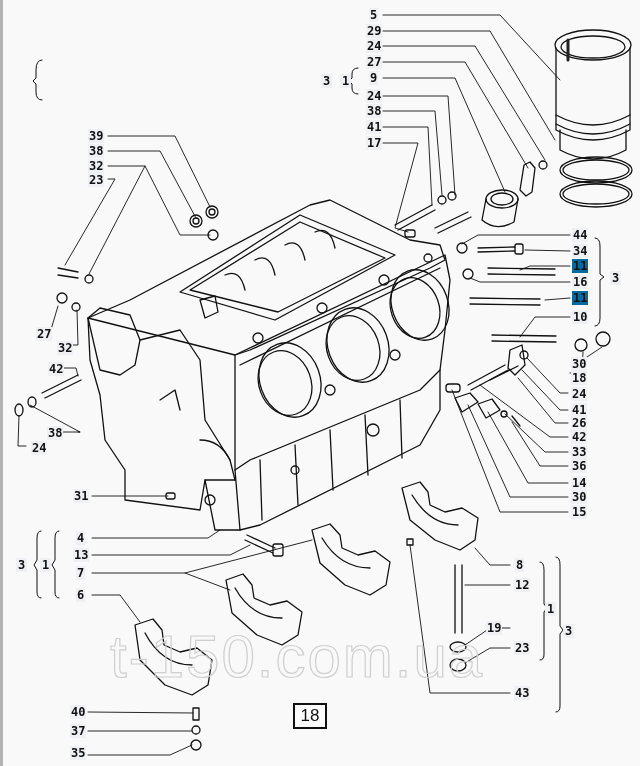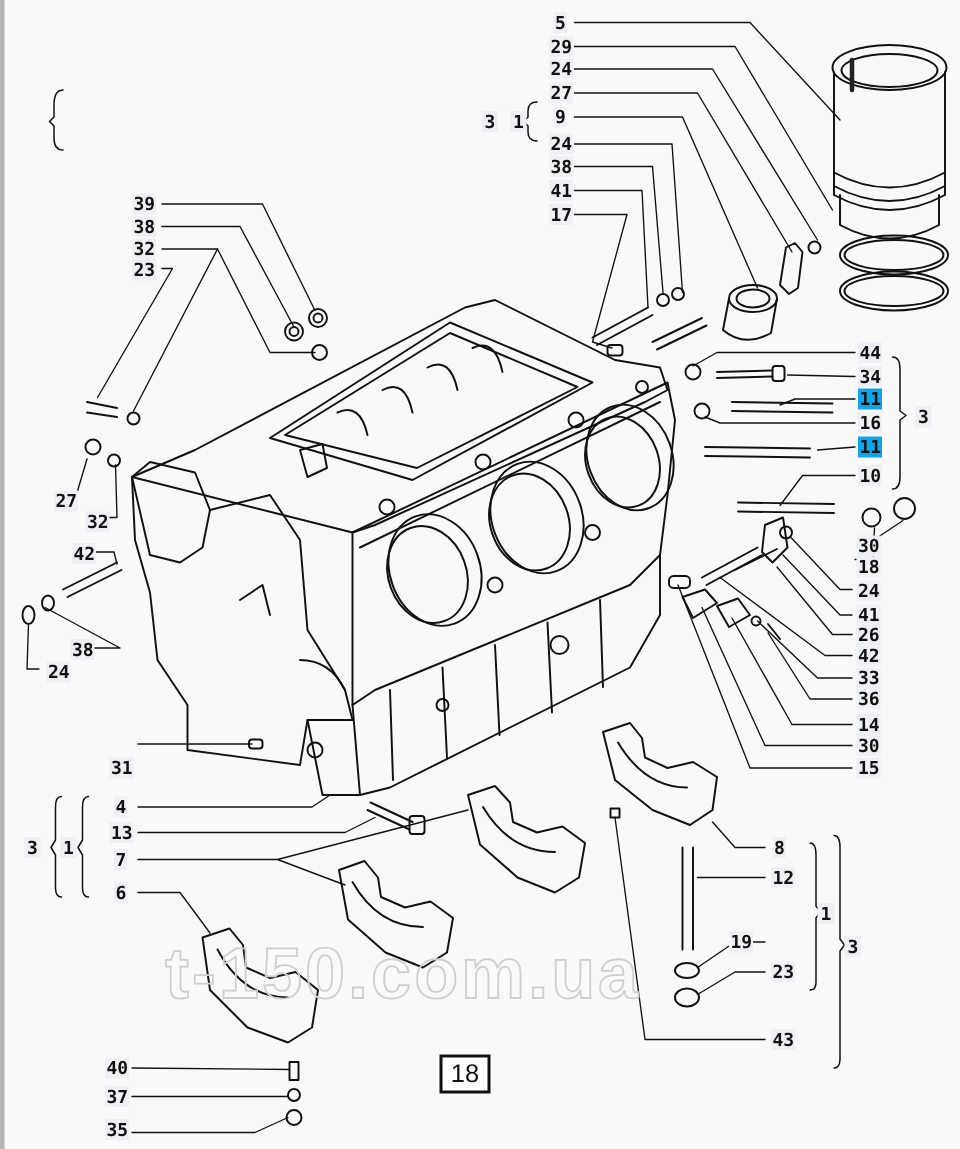--- a/index.html
+++ b/index.html
@@ -18,36 +18,36 @@
   }
   .lbl {
     position: absolute;
     font-family: "DejaVu Sans Mono", "Liberation Mono", monospace;
     font-weight: bold; font-size: 12px; line-height: 14px;
     color: #111;
     background: #eef0f3;
     padding: 0 1px;
     white-space: nowrap;
   }
-  .lbl.hl { background: #0ea5e9; }
+  .lbl.hl { background: #0369a1; }
   .grp {
     position: absolute;
     font-family: "DejaVu Sans Mono", "Liberation Mono", monospace;
     font-weight: bold; font-size: 12px; line-height: 14px;
     color: #111; background: #eef0f3; padding: 0 2px;
   }
   #page-badge {
     position: absolute; left: 293px; top: 703px; width: 30px; height: 22px;
     border: 2px solid #111; background: #fff;
     font-family: "Liberation Sans", sans-serif; font-size: 17px;
     text-align: center; line-height: 22px; color: #111;
   }
   #watermark {
     position: absolute; left: 110px; top: 622px;
-    font-family: "Liberation Sans", sans-serif; font-size: 48px; font-weight: 700;
+    font-family: "Liberation Sans", sans-serif; font-size: 60px; font-weight: 400;
     color: transparent; -webkit-text-stroke: 1.2px #cfcfcf;
     letter-spacing: 2px; pointer-events: none; white-space: nowrap;
   }
 </style>
 </head>
 <body>
 
 <div id="frame-left"></div>
 
 <svg id="diagram" width="640" height="766" viewBox="0 0 640 766">
@@ -311,21 +311,21 @@
 <span class="lbl" style="left:571px;top:387px">24</span>
 <span class="lbl" style="left:571px;top:403px">41</span>
 <span class="lbl" style="left:571px;top:416px">26</span>
 <span class="lbl" style="left:571px;top:430px">42</span>
 <span class="lbl" style="left:571px;top:445px">33</span>
 <span class="lbl" style="left:571px;top:459px">36</span>
 <span class="lbl" style="left:571px;top:476px">14</span>
 <span class="lbl" style="left:571px;top:490px">30</span>
 <span class="lbl" style="left:571px;top:505px">15</span>
 
-<span class="lbl" style="left:73px;top:505px">31</span>
+<span class="lbl" style="left:73px;top:489px">31</span>
 <span class="lbl" style="left:76px;top:531px">4</span>
 <span class="lbl" style="left:73px;top:548px">13</span>
 <span class="lbl" style="left:76px;top:566px">7</span>
 <span class="lbl" style="left:76px;top:588px">6</span>
 <span class="grp" style="left:16px;top:558px">3</span>
 <span class="grp" style="left:40px;top:558px">1</span>
 
 <span class="lbl" style="left:515px;top:558px">8</span>
 <span class="lbl" style="left:514px;top:578px">12</span>
 <span class="lbl" style="left:486px;top:621px">19</span>

